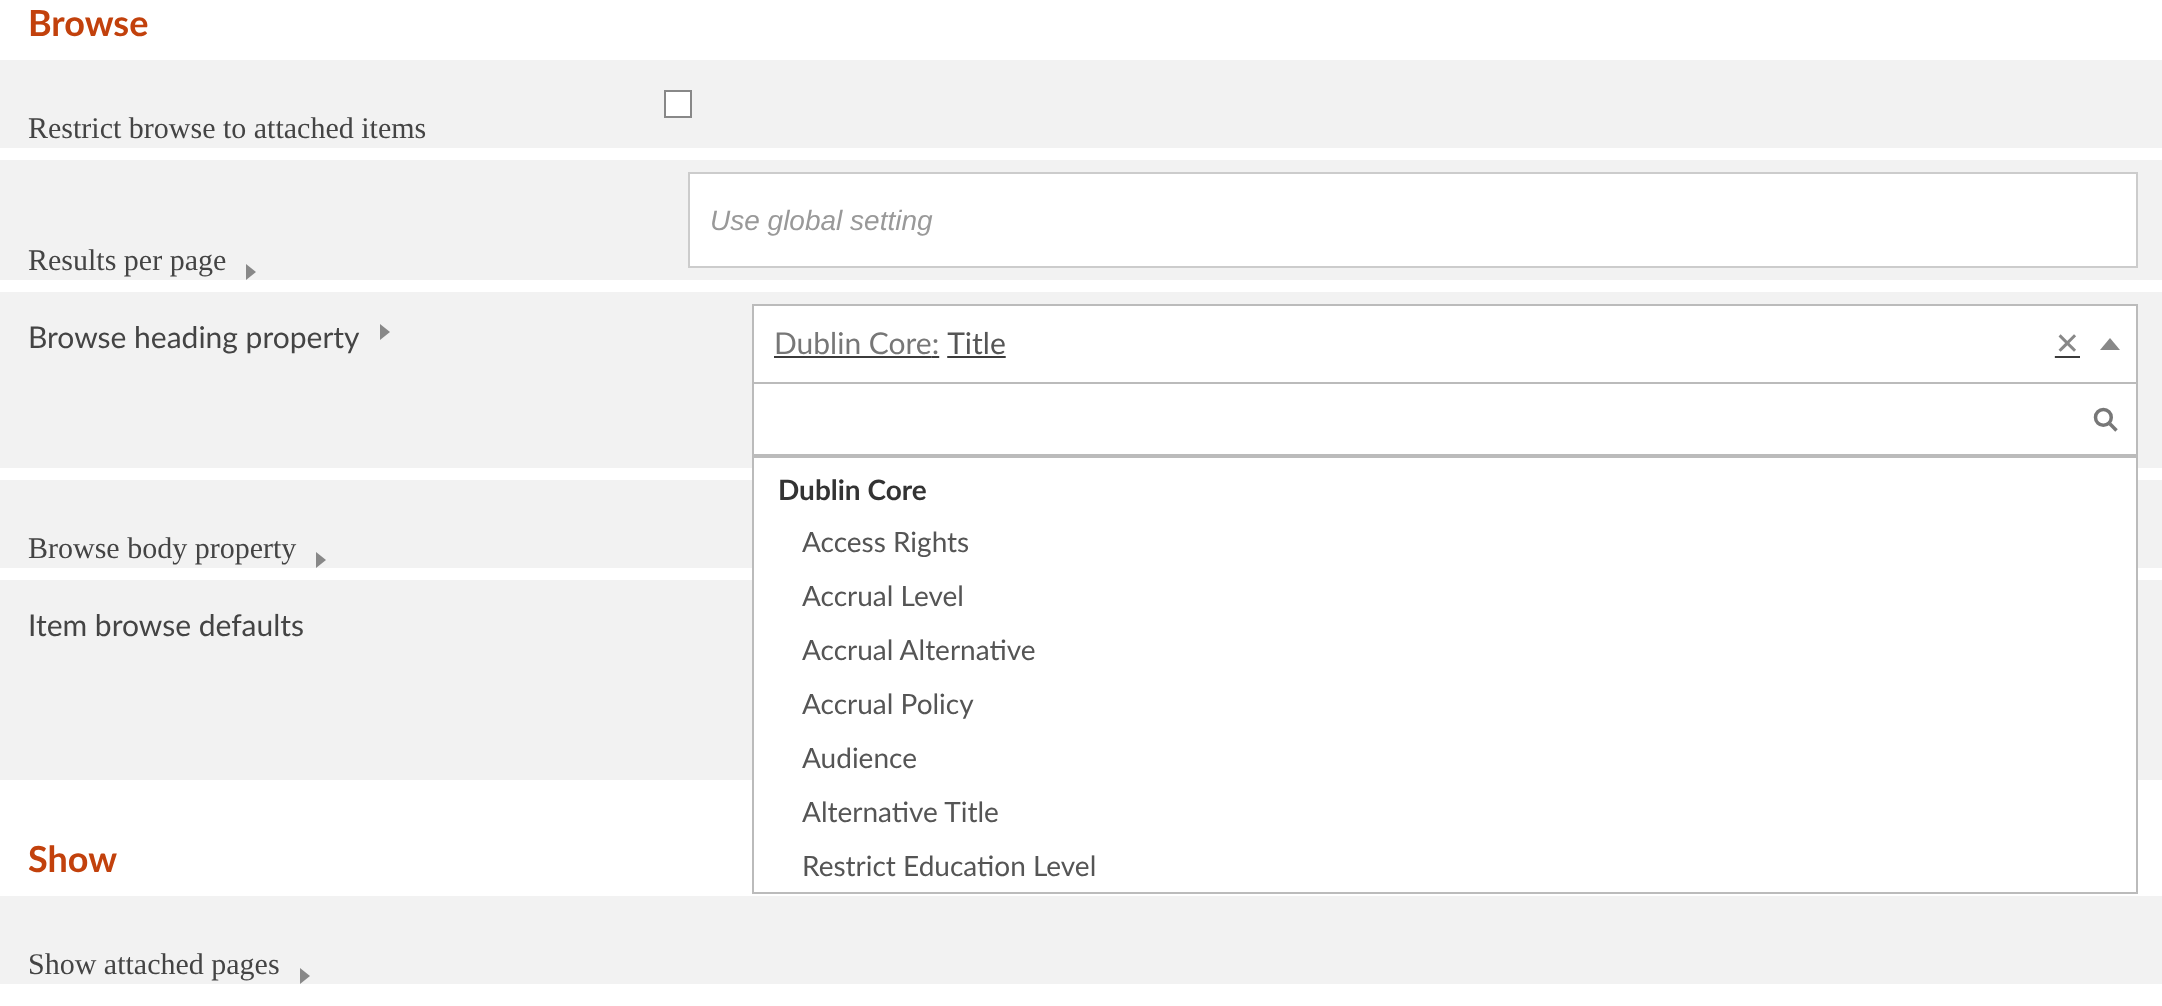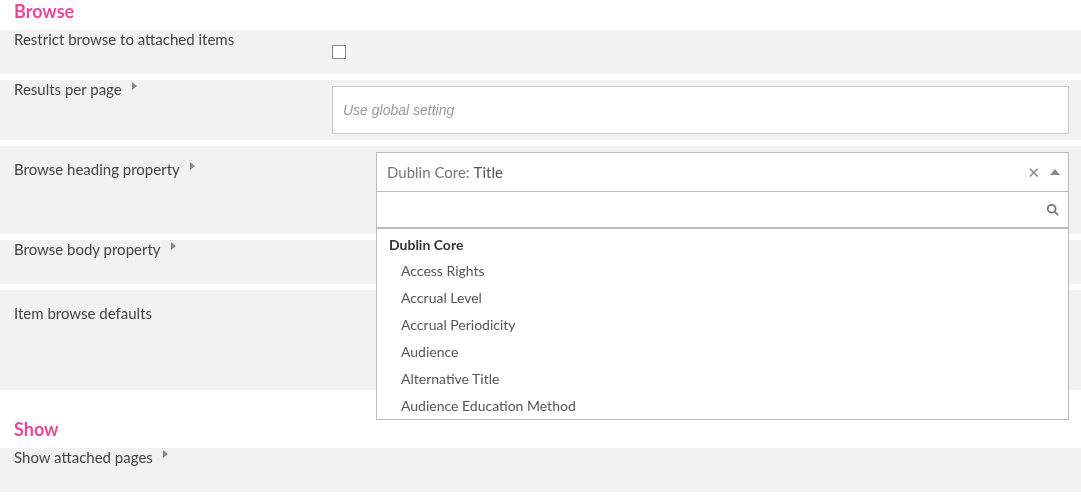--- a/index.html
+++ b/index.html
@@ -1,27 +1,27 @@
 <!DOCTYPE html>
 <html><head>
 <meta charset="utf-8">
 <style>
   * { box-sizing: border-box; margin: 0; padding: 0; }
   html, body { font-family: "Lato","Helvetica Neue",Arial,sans-serif; color:#3b3b3b; background:#fff; }
   body { width:1081px; }
-  .section-title { font-size:18px; font-weight:700; color:#ec4899; padding:0 0 8px 14px; }
+  .section-title { font-size:18px; font-weight:700; color:#c2410c; padding:0 0 8px 14px; }
   .section { margin-bottom:28px; }
   .row { display:flex; background:#f2f2f2; margin-bottom:6px; min-height:44px; }
   .row.tall { min-height:100px; }
   .cell-label { width:330px; padding:14px 10px 14px 14px; display:flex; align-items:flex-start; color:#444; font-size:15px; }
-  .cell-label.centered { align-items:flex-start; padding-top:0; padding-bottom:0; }
+  .cell-label.centered { align-items:flex-end; padding-top:0; padding-bottom:0;font-family:Liberation Serif, serif; }
   .cell-field { flex:1; padding:6px 12px 6px 2px; display:flex; align-items:center; }
   .expand-caret { display:inline-block; width:0; height:0; border-style:solid; border-width:4px 0 4px 5px; border-color:transparent transparent transparent #888; margin-left:10px; margin-top:2px; }
   input[type=checkbox].omeka-cb { width:14px; height:14px; appearance:none; border:1px solid #888; background:#fff; }
-  .text-input { width:100%; height:48px; border:1px solid #ccc; background:#fff; font-size:14px; padding:0 10px; color:#666; }
+  .text-input { width:100%; height:48px; border:1px solid #ccc; background:#fff; font-size:14px; padding:0 10px; color:#666;margin-left:12px; }
   .text-input::placeholder { color:#999; font-style:italic; }
   
   .combo-wrap { position:relative; width:100%; }
   .combo { border:1px solid #bbb; background:#fff; width:100%; }
   .combo-head { display:flex; align-items:center; height:38px; padding:0 8px 0 10px; color:#666; font-size:15px; }
   .combo-head .picked-ns { color:#777; }
   .combo-head .picked-term { color:#555; margin-left:4px; }
   .combo-head .spacer { flex:1; }
   .combo-clear { font-size:15px; color:#888; padding:0 4px; cursor:pointer; line-height:1; }
   .combo-caret { display:inline-block; width:0; height:0; border-style:solid; border-width:0 5px 6px 5px; border-color:transparent transparent #888 transparent; margin-left:6px; }
@@ -56,21 +56,21 @@
     <div class="cell-field">
       <input type="text" class="text-input" placeholder="Use global setting" style="">
     </div>
   </div>
 
   <div class="row" style="align-items:flex-start; position:relative; z-index:5;gap:44px;">
     <div class="cell-label">
       <span>Browse heading property</span>
       <span class="expand-caret"></span>
     </div>
-    <div class="cell-field" style="align-items:flex-start;">
+    <div class="cell-field" style="align-items:flex-start;text-decoration:underline;">
       <div class="combo-wrap">
         <div class="combo">
           <div class="combo-head">
             <span class="picked-ns">Dublin Core</span>
             <span style="color:#777;">:</span>
             <span class="picked-term">Title</span>
             <span class="spacer"></span>
             <span class="combo-clear">✕</span>
             <span class="combo-caret"></span>
           </div>
@@ -81,24 +81,25 @@
                   <circle cx="6.5" cy="6.5" r="4.5" fill="none" stroke="#777" stroke-width="2"></circle>
                   <line x1="10.2" y1="10.2" x2="14" y2="14" stroke="#777" stroke-width="2"></line>
                 </svg>
             </span>
           </div>
         </div>
         <div class="combo-list">
           <div class="combo-group">Dublin Core</div>
           <div class="combo-item">Access Rights</div>
           <div class="combo-item">Accrual Level</div>
-          <div class="combo-item">Accrual Periodicity</div>
+          <div class="combo-item">Accrual Alternative</div>
+          <div class="combo-item">Accrual Policy</div>
           <div class="combo-item">Audience</div>
           <div class="combo-item">Alternative Title</div>
-          <div class="combo-item">Audience Education Method</div>
+          <div class="combo-item">Restrict Education Level</div>
 
         </div>
       </div>
     </div>
   </div>
 
   <div class="row">
     <div class="cell-label centered">
       <span>Browse body property</span>
       <span class="expand-caret"></span>

